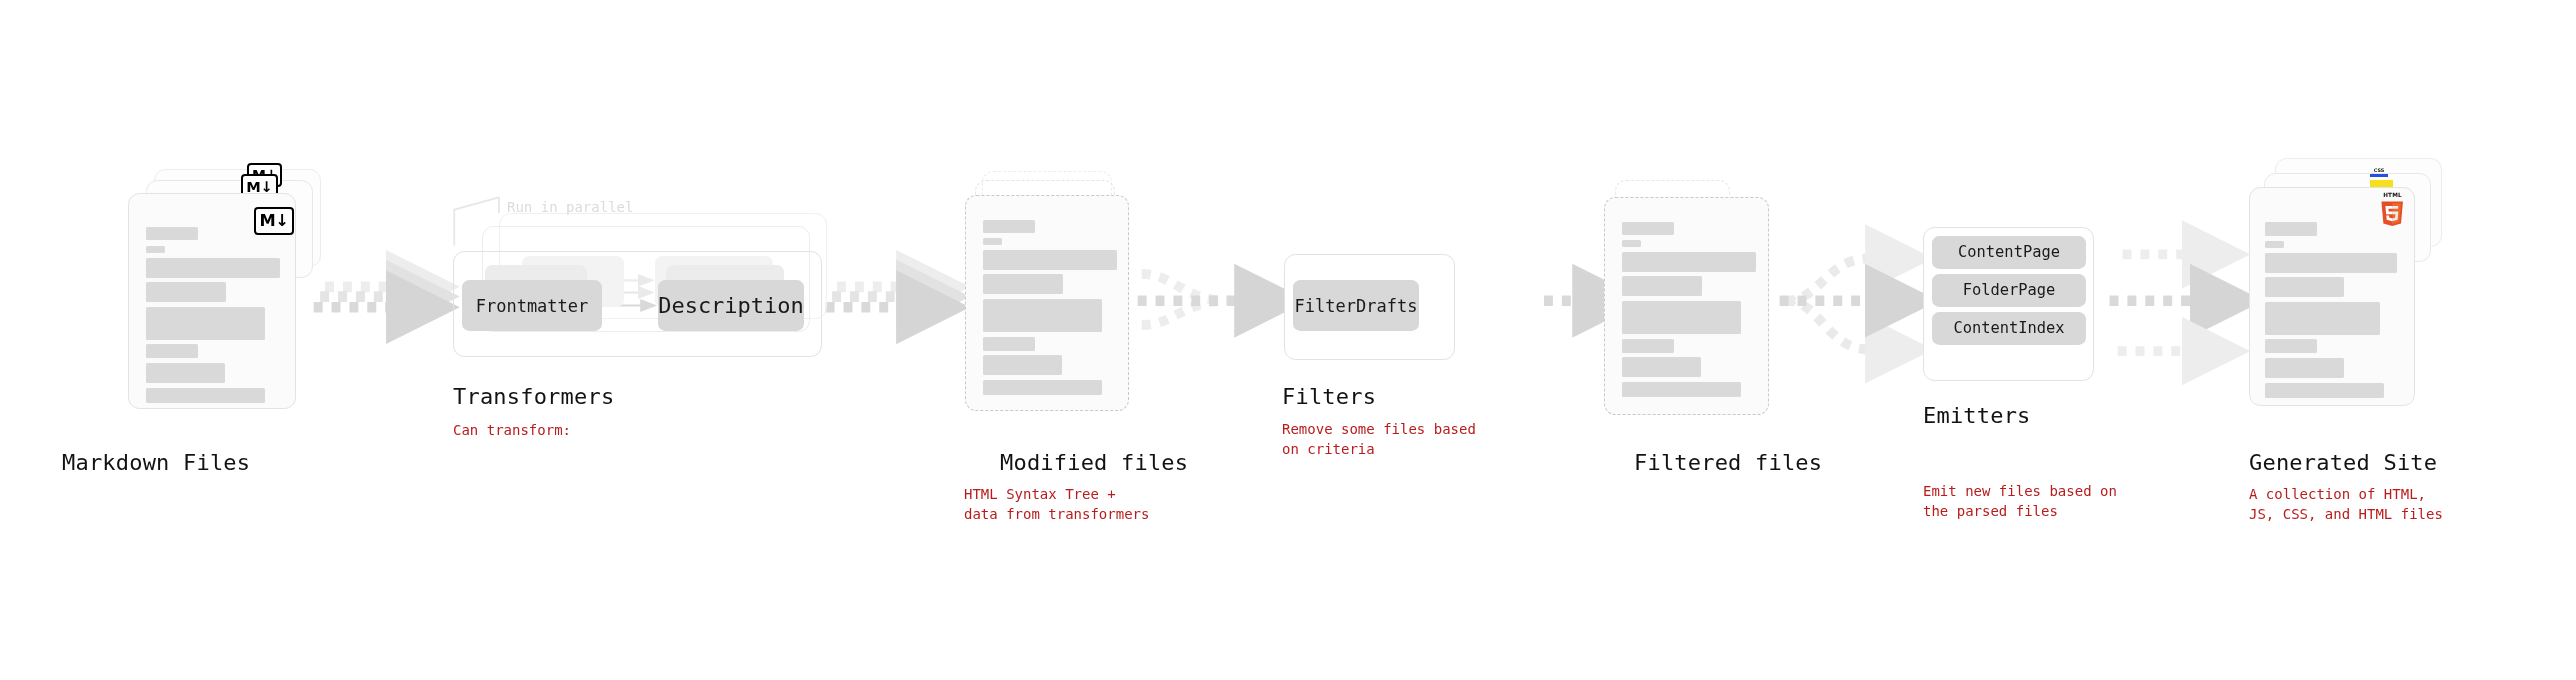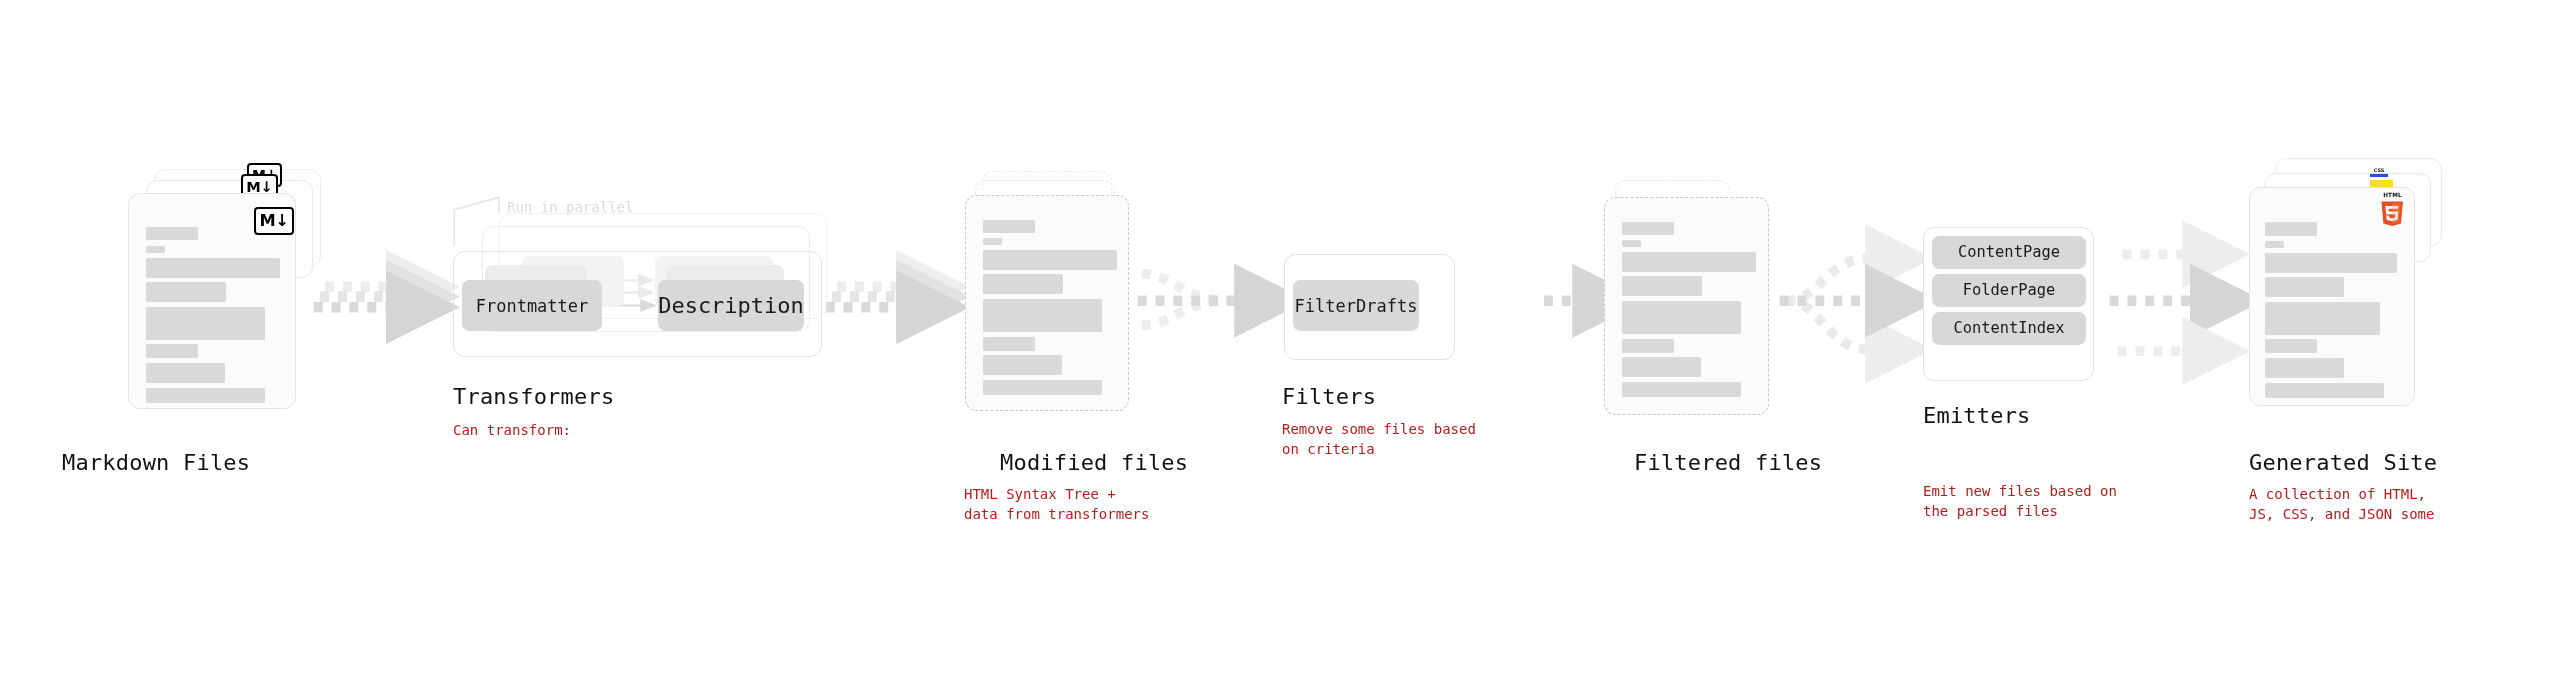--- a/index.html
+++ b/index.html
@@ -340,17 +340,17 @@
       <svg width="24.4" height="28" viewBox="0 0 512 512" style="margin-top:0.8px;">
         <path fill="#e34f26" d="M71 460L30 0h452l-41 460-185 52z"></path>
         <path fill="#ef652a" d="M256 472l149-41 35-394H256z"></path>
         <path fill="#ffffff" d="M256 208h-75l-5-58h80V94H114l14 172h128zm0 146l-63-17-4-45h-57l8 89 116 32z"></path>
         <path fill="#ebebeb" d="M255 208v58h69l-7 73-62 17v60l115-32 15-176zm0-114v56h124l5-56z"></path>
       </svg>
     </div>
 
     <div class="caption-title" style="left:2249px; top:450px;">Generated Site</div>
     <div class="caption-sub" style="left:2249px; top:485px; width:244px;">A collection of HTML,
-JS, CSS, and JSON some</div>
+JS, CSS, and HTML files</div>
   </div>
 
 </div>
 
 
 </body></html>

